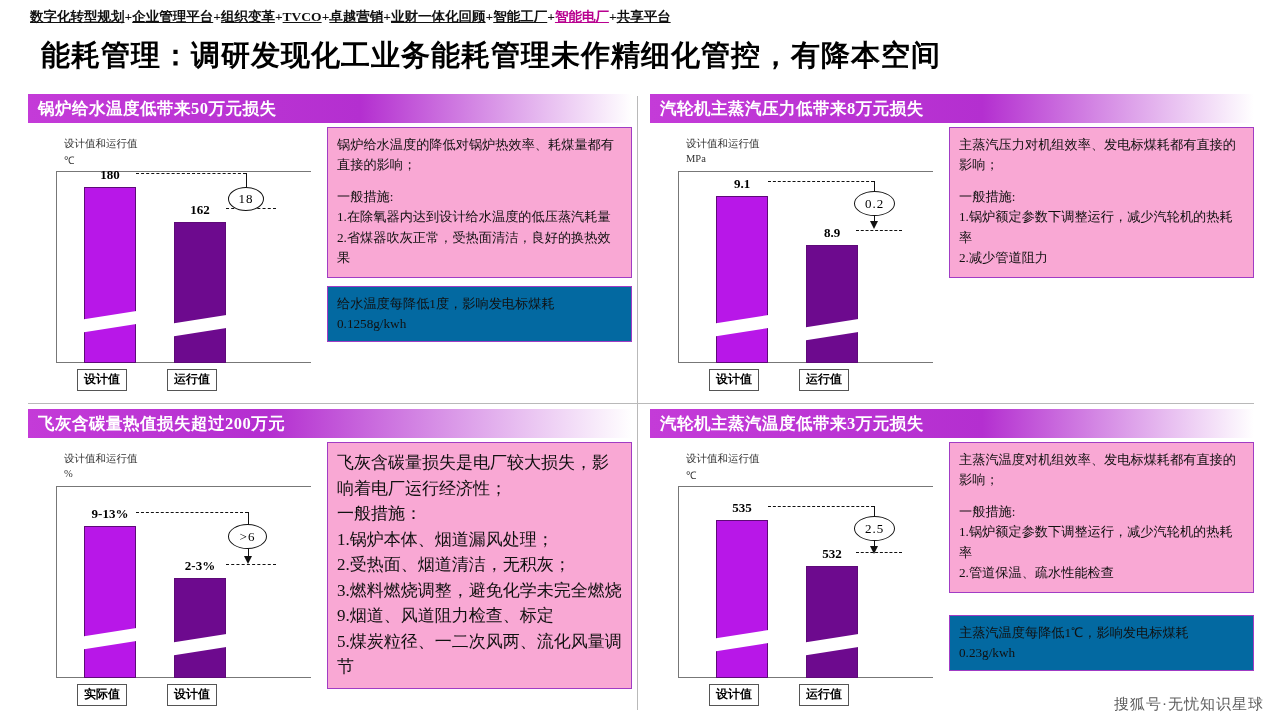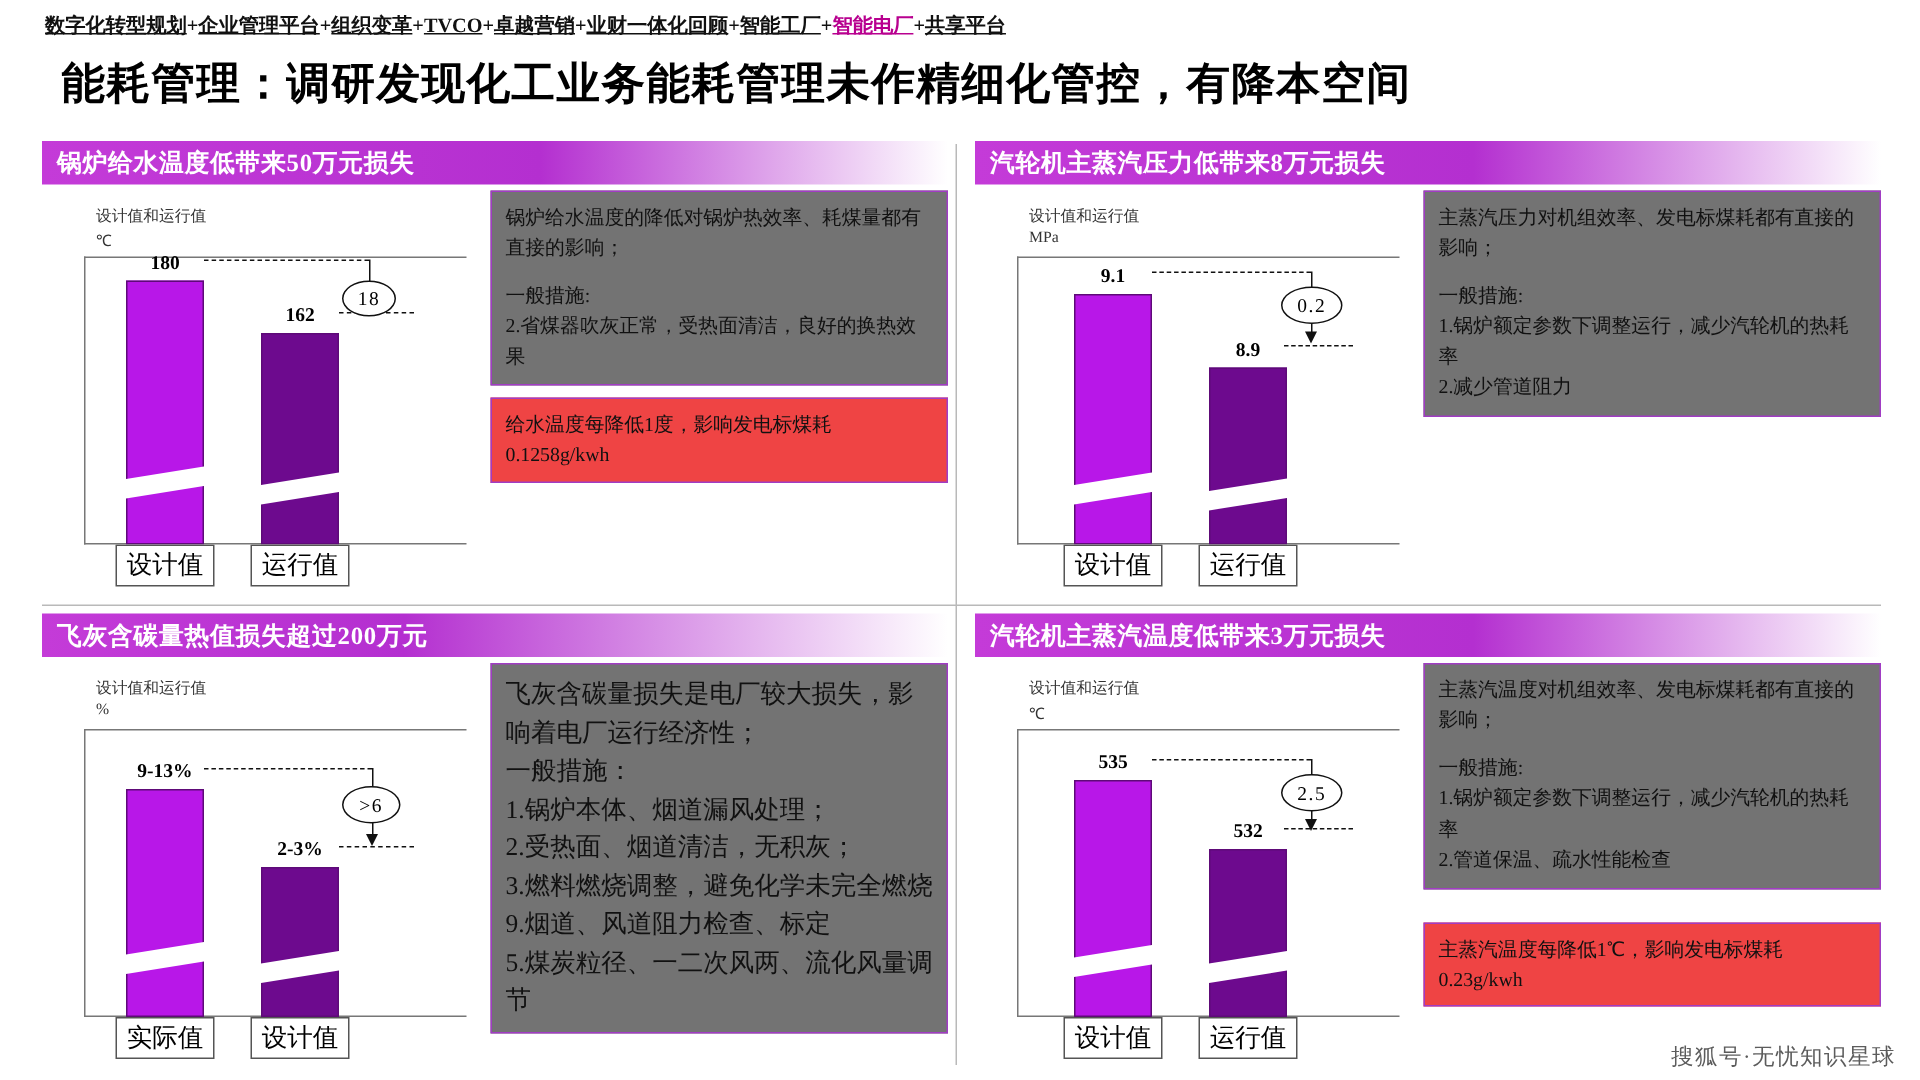--- a/index.html
+++ b/index.html
@@ -150,24 +150,24 @@
     text-align: center;
     font-size: 13px;
     font-weight: bold;
     font-family: "Liberation Serif", serif;
     color: #000;
   }
   .bar-label {
     position: absolute;
     bottom: -28px;
     left: -7px;
-    width: 66px;
+    width: 50px;
     text-align: center;
-    font-size: 17px;
-    font-weight: normal;
+    font-size: 12px;
+    font-weight: bold;
     font-family: "Liberation Serif", serif;
     color: #000;
     background: #fff;
     border: 1px solid #555;
     padding: 1px 0 2px;
   }
 
   
   .delta-dash-top, .delta-dash-bot {
     position: absolute;
@@ -207,32 +207,32 @@
   }
 
   
   .text-col {
     flex: 1;
     position: relative;
     padding-left: 6px;
   }
   .note-box {
     border: 1px solid #a13cc4;
-    background: #737373;
+    background: #f9a8d4;
     padding: 7px 9px 8px;
     font-family: "Liberation Serif", serif;
     font-size: 13.2px;
     line-height: 1.55;
     color: #111;
   }
   .note-box p { margin: 0; }
   .note-box p.gap { margin-top: 11px; }
   .concl-box {
     border: 1px solid #a13cc4;
-    background: #ef4444;
+    background: #0369a1;
     padding: 7px 9px 8px;
     font-family: "Liberation Serif", serif;
     font-size: 13.2px;
     line-height: 1.5;
     color: #111;
     margin-top: 8px;
   }
   .note-box.small { font-size: 17px; line-height: 1.5; font-family: Liberation Serif, serif; }
 
   
@@ -309,20 +309,21 @@
             <div class="head" style="top:26px;"></div>
           </div>
           <div class="delta-bubble" style="left:172px; top:16px; width:36px; height:24px;">18</div>
         </div>
       </div>
 
       <div class="text-col">
         <div class="note-box">
           <p>锅炉给水温度的降低对锅炉热效率、耗煤量都有直接的影响；</p>
           <p class="gap">一般措施:</p>
+          <p>1.在除氧器内达到设计给水温度的低压蒸汽耗量</p>
           <p>2.省煤器吹灰正常，受热面清洁，良好的换热效果</p>
         </div>
         <div class="concl-box">给水温度每降低1度，影响发电标煤耗0.1258g/kwh</div>
       </div>
     </div>
   </div>
 
   <div class="panel">
     <div class="panel-header">汽轮机主蒸汽压力低带来8万元损失</div>
     <div class="panel-body">

